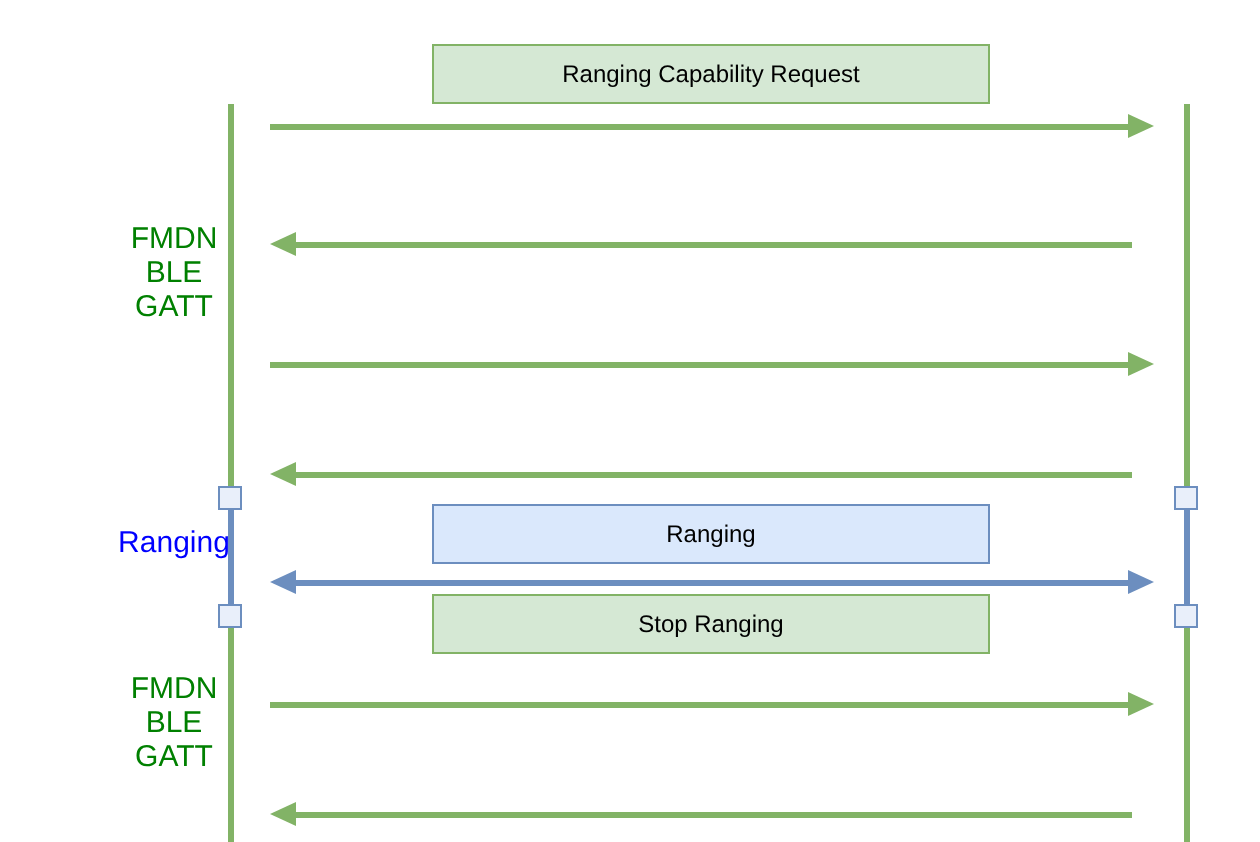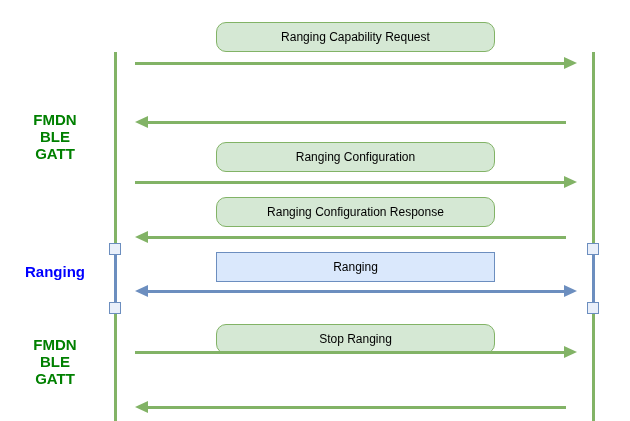--- a/index.html
+++ b/index.html
@@ -11,23 +11,24 @@
     font-family: "Liberation Sans", sans-serif;
     overflow: hidden;
   }
 
   
   .phase {
     position: absolute;
     left: 0;
     width: 110px;
     text-align: center;
-    font-weight: bold;
+    font-weight: normal;
     font-size: 15px;
     line-height: 17px;
+    padding-left: 32px;
   }
   .phase.green { color: var(--label-green, #008000); }
   .phase.blue  { color: var(--label-blue, #0000ff); }
 
   
   .lifeline {
     position: absolute;
     top: 52px;
     width: 3px;
     height: 369px;
@@ -55,21 +56,21 @@
     width: 277px;
     height: 28px;
     border: 1px solid;
     display: flex;
     align-items: center;
     justify-content: center;
     font-size: 12px;
     color: #000000;
     white-space: nowrap;
   }
-  .msg-box.green { background: var(--green-fill, #d5e8d4); border-color: var(--green-stroke, #82b366); border-radius: 10px; }
+  .msg-box.green { background: var(--green-fill, #d5e8d4); border-color: var(--green-stroke, #82b366); }
   .msg-box.blue  { background: var(--blue-fill, #dae8fc);  border-color: var(--blue-stroke, #6c8ebf); }
 
   
   .arrow { position: absolute; left: 135px; width: 442px; height: 3px; }
   .arrow .shaft { position: absolute; top: 0; height: 3px; }
   .arrow .head {
     position: absolute;
     top: -5px;
     width: 0; height: 0;
     border-top: 6.5px solid transparent;
@@ -125,46 +126,40 @@
   <div class="arrow green right" style="top:62px">
     <div class="shaft"></div>
     <div class="head head-r"></div>
   </div>
 
   <div class="arrow green left" style="top:121px">
     <div class="shaft"></div>
     <div class="head head-l"></div>
   </div>
 
-  <div class="msg-box green" style="top:142px">
-    <span>Ranging Configuration</span>
-  </div>
   <div class="arrow green right" style="top:181px">
     <div class="shaft"></div>
     <div class="head head-r"></div>
   </div>
 
-  <div class="msg-box green" style="top:197px">
-    <span>Ranging Configuration Response</span>
-  </div>
   <div class="arrow green left" style="top:236px">
     <div class="shaft"></div>
     <div class="head head-l"></div>
   </div>
 
   <div class="msg-box blue" style="top:252px">
     <span>Ranging</span>
   </div>
   <div class="arrow blue both" style="top:290px">
     <div class="shaft"></div>
     <div class="head head-l"></div>
     <div class="head head-r"></div>
   </div>
 
-  <div class="msg-box green" style="top:324px">
+  <div class="msg-box green" style="top:297px">
     <span>Stop Ranging</span>
   </div>
   <div class="arrow green right" style="top:351px">
     <div class="shaft"></div>
     <div class="head head-r"></div>
   </div>
 
   <div class="arrow green left" style="top:406px">
     <div class="shaft"></div>
     <div class="head head-l"></div>

